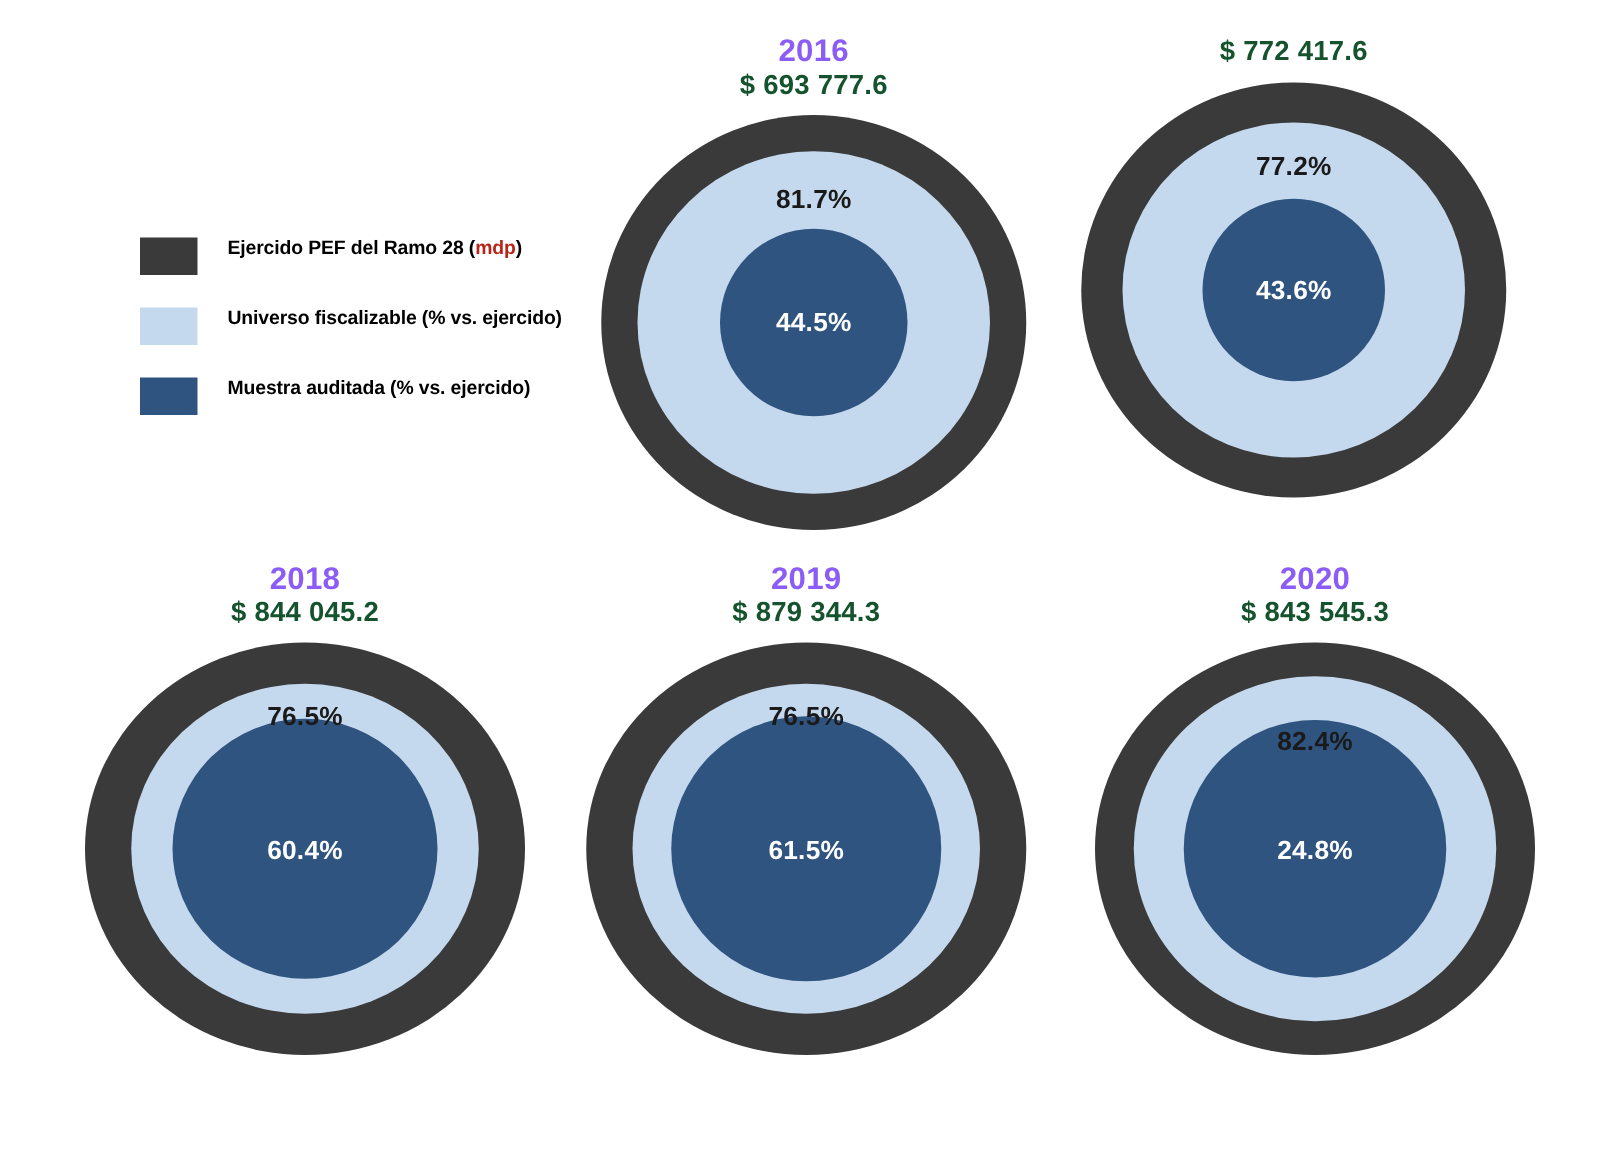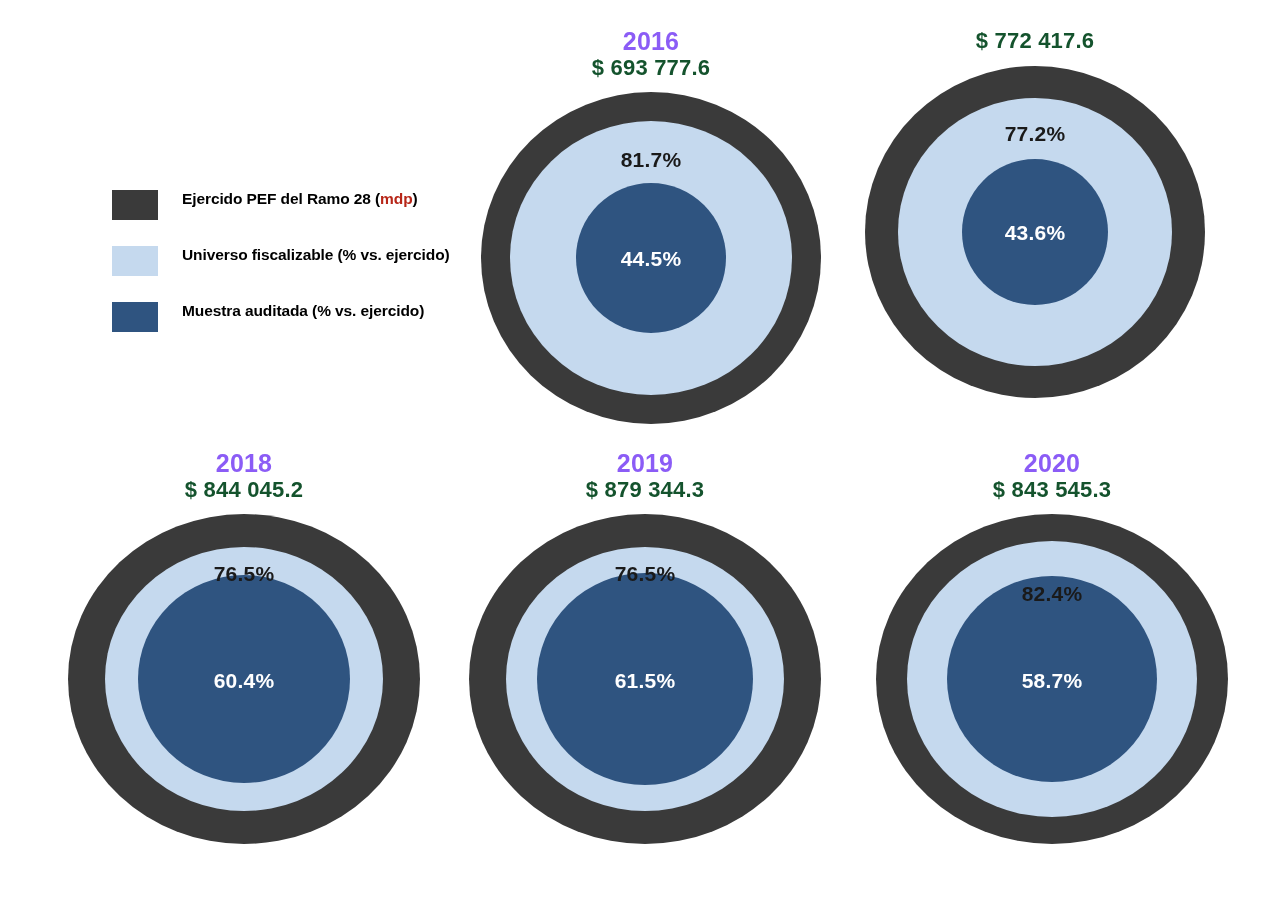--- a/index.html
+++ b/index.html
@@ -162,15 +162,15 @@
 </div>
 
 <div class="group" style="left:852px; top:450px; width:400px;">
   <div class="group-title">2020</div>
   <div class="group-amount">$ 843 545.3</div>
   <div class="rings" style="width:352px; height:330px; margin-top:12px;">
     <div class="ring ring-outer" style="width:352px; height:330px;"></div>
     <div class="ring ring-mid" style="width:290px; height:276px;"></div>
     <div class="ring ring-inner" style="width:210px; height:206px;"></div>
     <div class="pct pct-mid" style="top:44px;margin-top:24px;">82.4%</div>
-    <div class="pct pct-inner" style="top:155px;">58.7%</div>
+    <div class="pct pct-inner" style="top:155px;">24.8%</div>
   </div>
 </div>
 
 </body></html>

